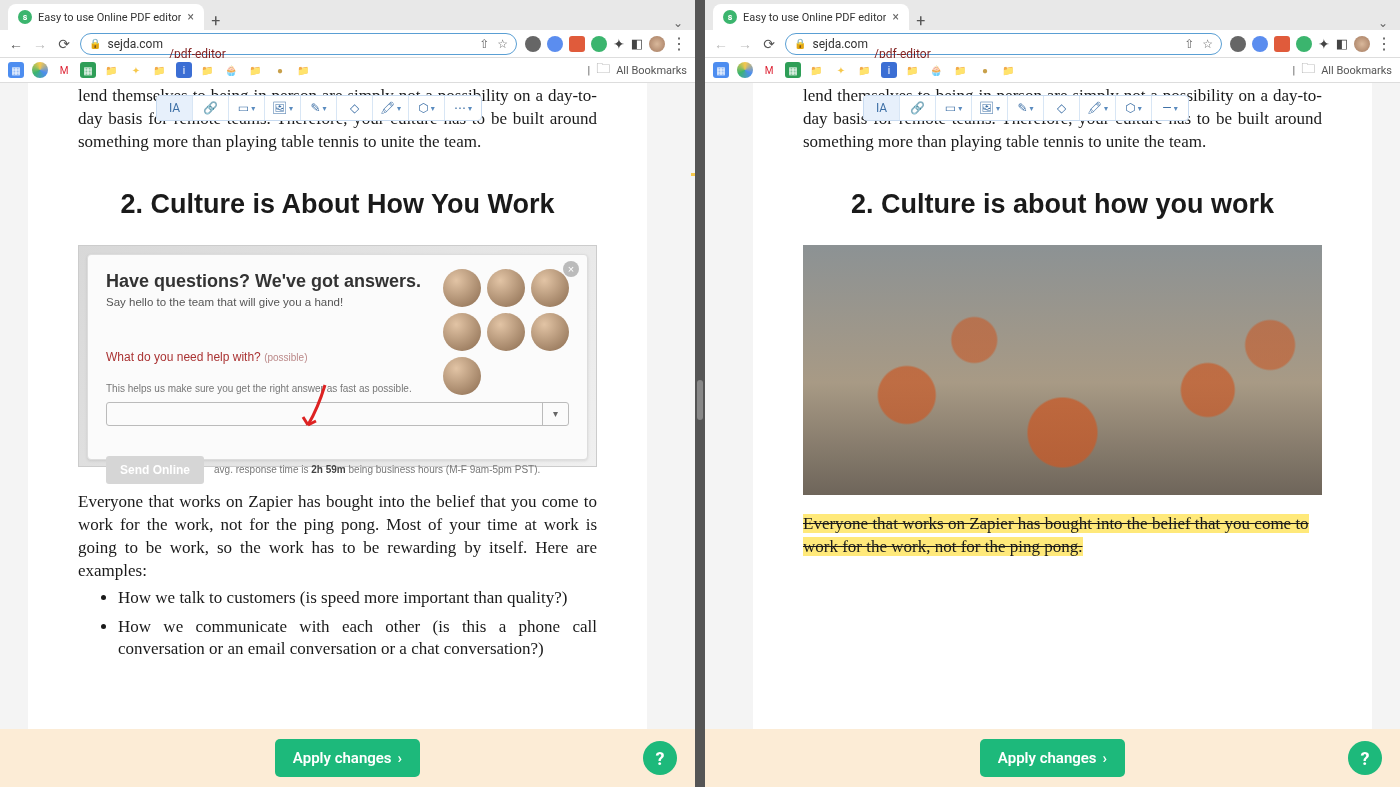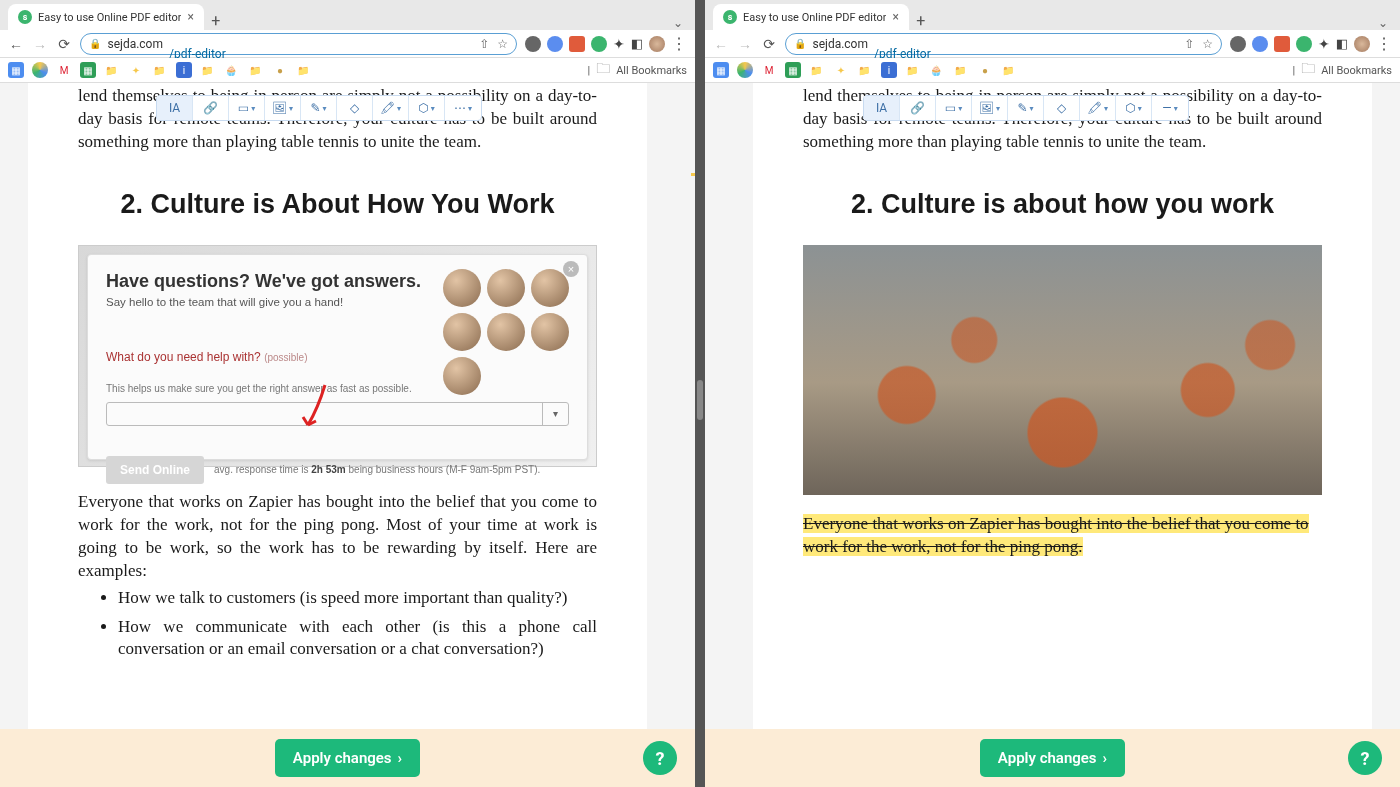--- a/index.html
+++ b/index.html
@@ -85,21 +85,21 @@
     border-radius: 12px;
     display: flex;
     align-items: center;
     padding: 0 8px;
     font-size: 12px;
     gap: 6px;
     color: #333;
   }
   .urlbox .lock { font-size: 10px; }
   .urlbox .domain { color: #333; }
-  .urlbox .path { color: #0369a1; margin-top: 21px; }
+  .urlbox .path { color: #7f1d1d; margin-top: 21px; }
   .urlbox .right { margin-left: auto; display:flex; gap:8px; color:#666;}
   .ext-icons { display:flex; gap:6px; align-items:center;}
   .ext-icon { width:16px;height:16px;border-radius:50%;background:#888;font-size:9px;display:flex;align-items:center;justify-content:center;color:#fff;}
   
   .bmbar {
     height: 25px;
     background: #fff;
     display: flex;
     align-items: center;
     padding: 0 8px;
@@ -326,21 +326,21 @@
             <div style="flex:1"></div>
               <div class="dd">▾</div>
           </div>
           <svg class="red-arrow" viewBox="0 0 30 50">
             <path d="M25 2 Q18 25 8 42" stroke="#d22" stroke-width="3" fill="none"></path>
             <path d="M8 42 L3 34 M8 42 L16 38" stroke="#d22" stroke-width="3" fill="none"></path>
           </svg>
           <div class="support-row">
             <div class="send-btn">Send Online</div>
             <div class="resp-text">
-              <span>avg. response time is </span><b>2h 53m</b><span> being business hours (M-F 9am-5pm PST).</span>
+              <span>avg. response time is </span><b>2h 59m</b><span> being business hours (M-F 9am-5pm PST).</span>
             </div>
           </div>
         </div>
       </div>
 
       <p class="body-text" style="margin-top:24px">Everyone that works on Zapier has bought into the belief that you come to work for the work, not for the ping pong. Most of your time at work is going to be work, so the work has to be rewarding by itself. Here are examples:</p>
       <ul class="bullets">
         <li>How we talk to customers (is speed more important than quality?)</li>
         <li>How we communicate with each other (is this a phone call conversation or an email conversation or a chat conversa­tion?)</li>
       </ul>

